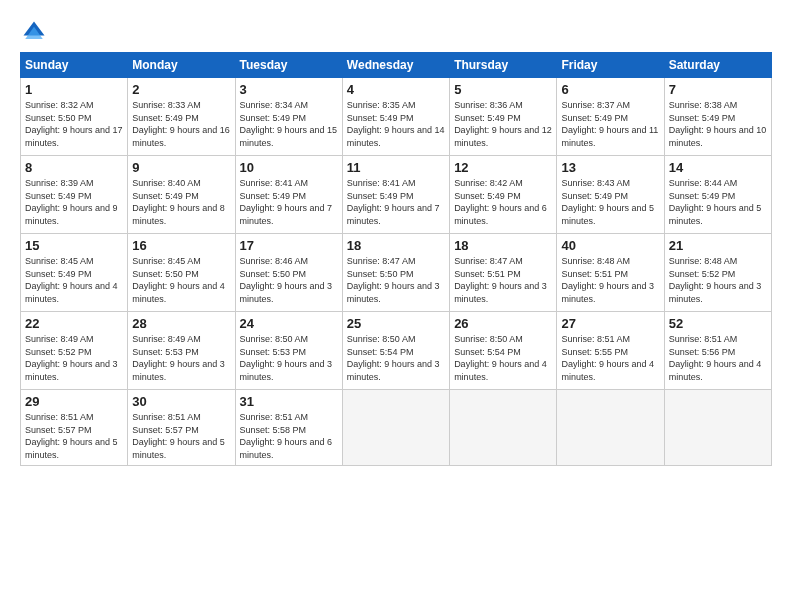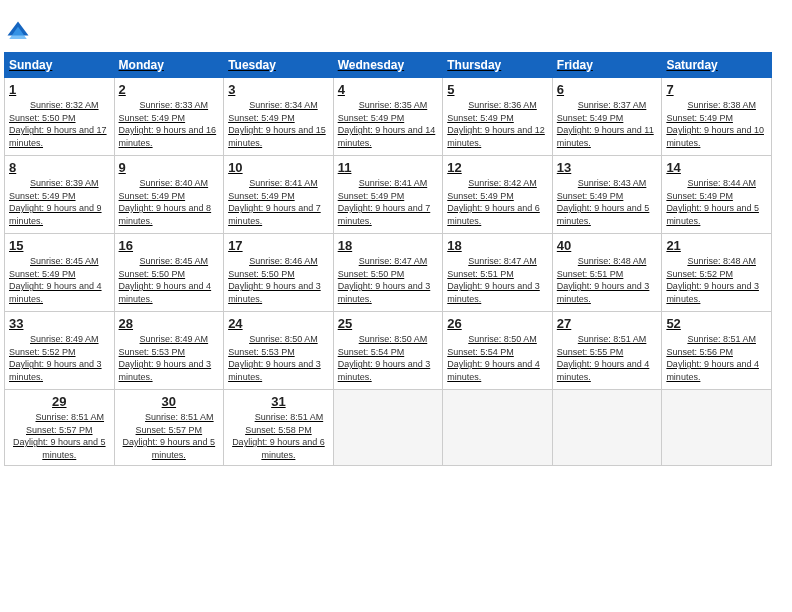--- a/index.html
+++ b/index.html
@@ -5,22 +5,21 @@
     * { margin: 0; padding: 0; box-sizing: border-box; }
     body {
       font-family: Arial, sans-serif;
       background: #fff;
       width: 792px;
       height: 612px;
       overflow: hidden;
     }
     .container {
       width: 792px;
-      padding: 18px 20px 10px 4px;
-      text-decoration: underline;
+      padding: 18px 20px 10px 20px;
     }
     .header-row {
       display: flex;
       justify-content: space-between;
       align-items: flex-start;
       margin-bottom: 6px;
     }
     .logo {
       display: flex;
       align-items: center;
@@ -88,25 +87,23 @@
       font-size: 13px;
       font-weight: bold;
       color: #222;
       display: block;
       margin-bottom: 2px;
     }
     .day-info {
       font-size: 9px;
       color: #333;
       line-height: 1.4;
-      margin-left: 21px;
     }
     .last-row td {
       height: 68px;
-      text-align: center;
     }
   </style>
 </head>
 <body>
 
 <div class="container">
   <div class="header-row">
     <div class="logo">
       <svg class="logo-icon" viewBox="0 0 32 32">
         <polygon points="16,4 28,20 4,20" fill="#1565C0"></polygon>
@@ -305,21 +302,21 @@
           <span class="day-num">21</span>
           <span class="day-info">
             Sunrise: 8:48 AM<br>
             Sunset: 5:52 PM<br>
             Daylight: 9 hours and 3 minutes.
           </span>
         </td>
         </tr>
         <tr>
           <td>
-          <span class="day-num">33</span>
+          <span class="day-num">22</span>
           <span class="day-info">
             Sunrise: 8:49 AM<br>
             Sunset: 5:52 PM<br>
             Daylight: 9 hours and 3 minutes.
           </span>
         </td>
           <td>
           <span class="day-num">28</span>
           <span class="day-info">
             Sunrise: 8:49 AM<br>

